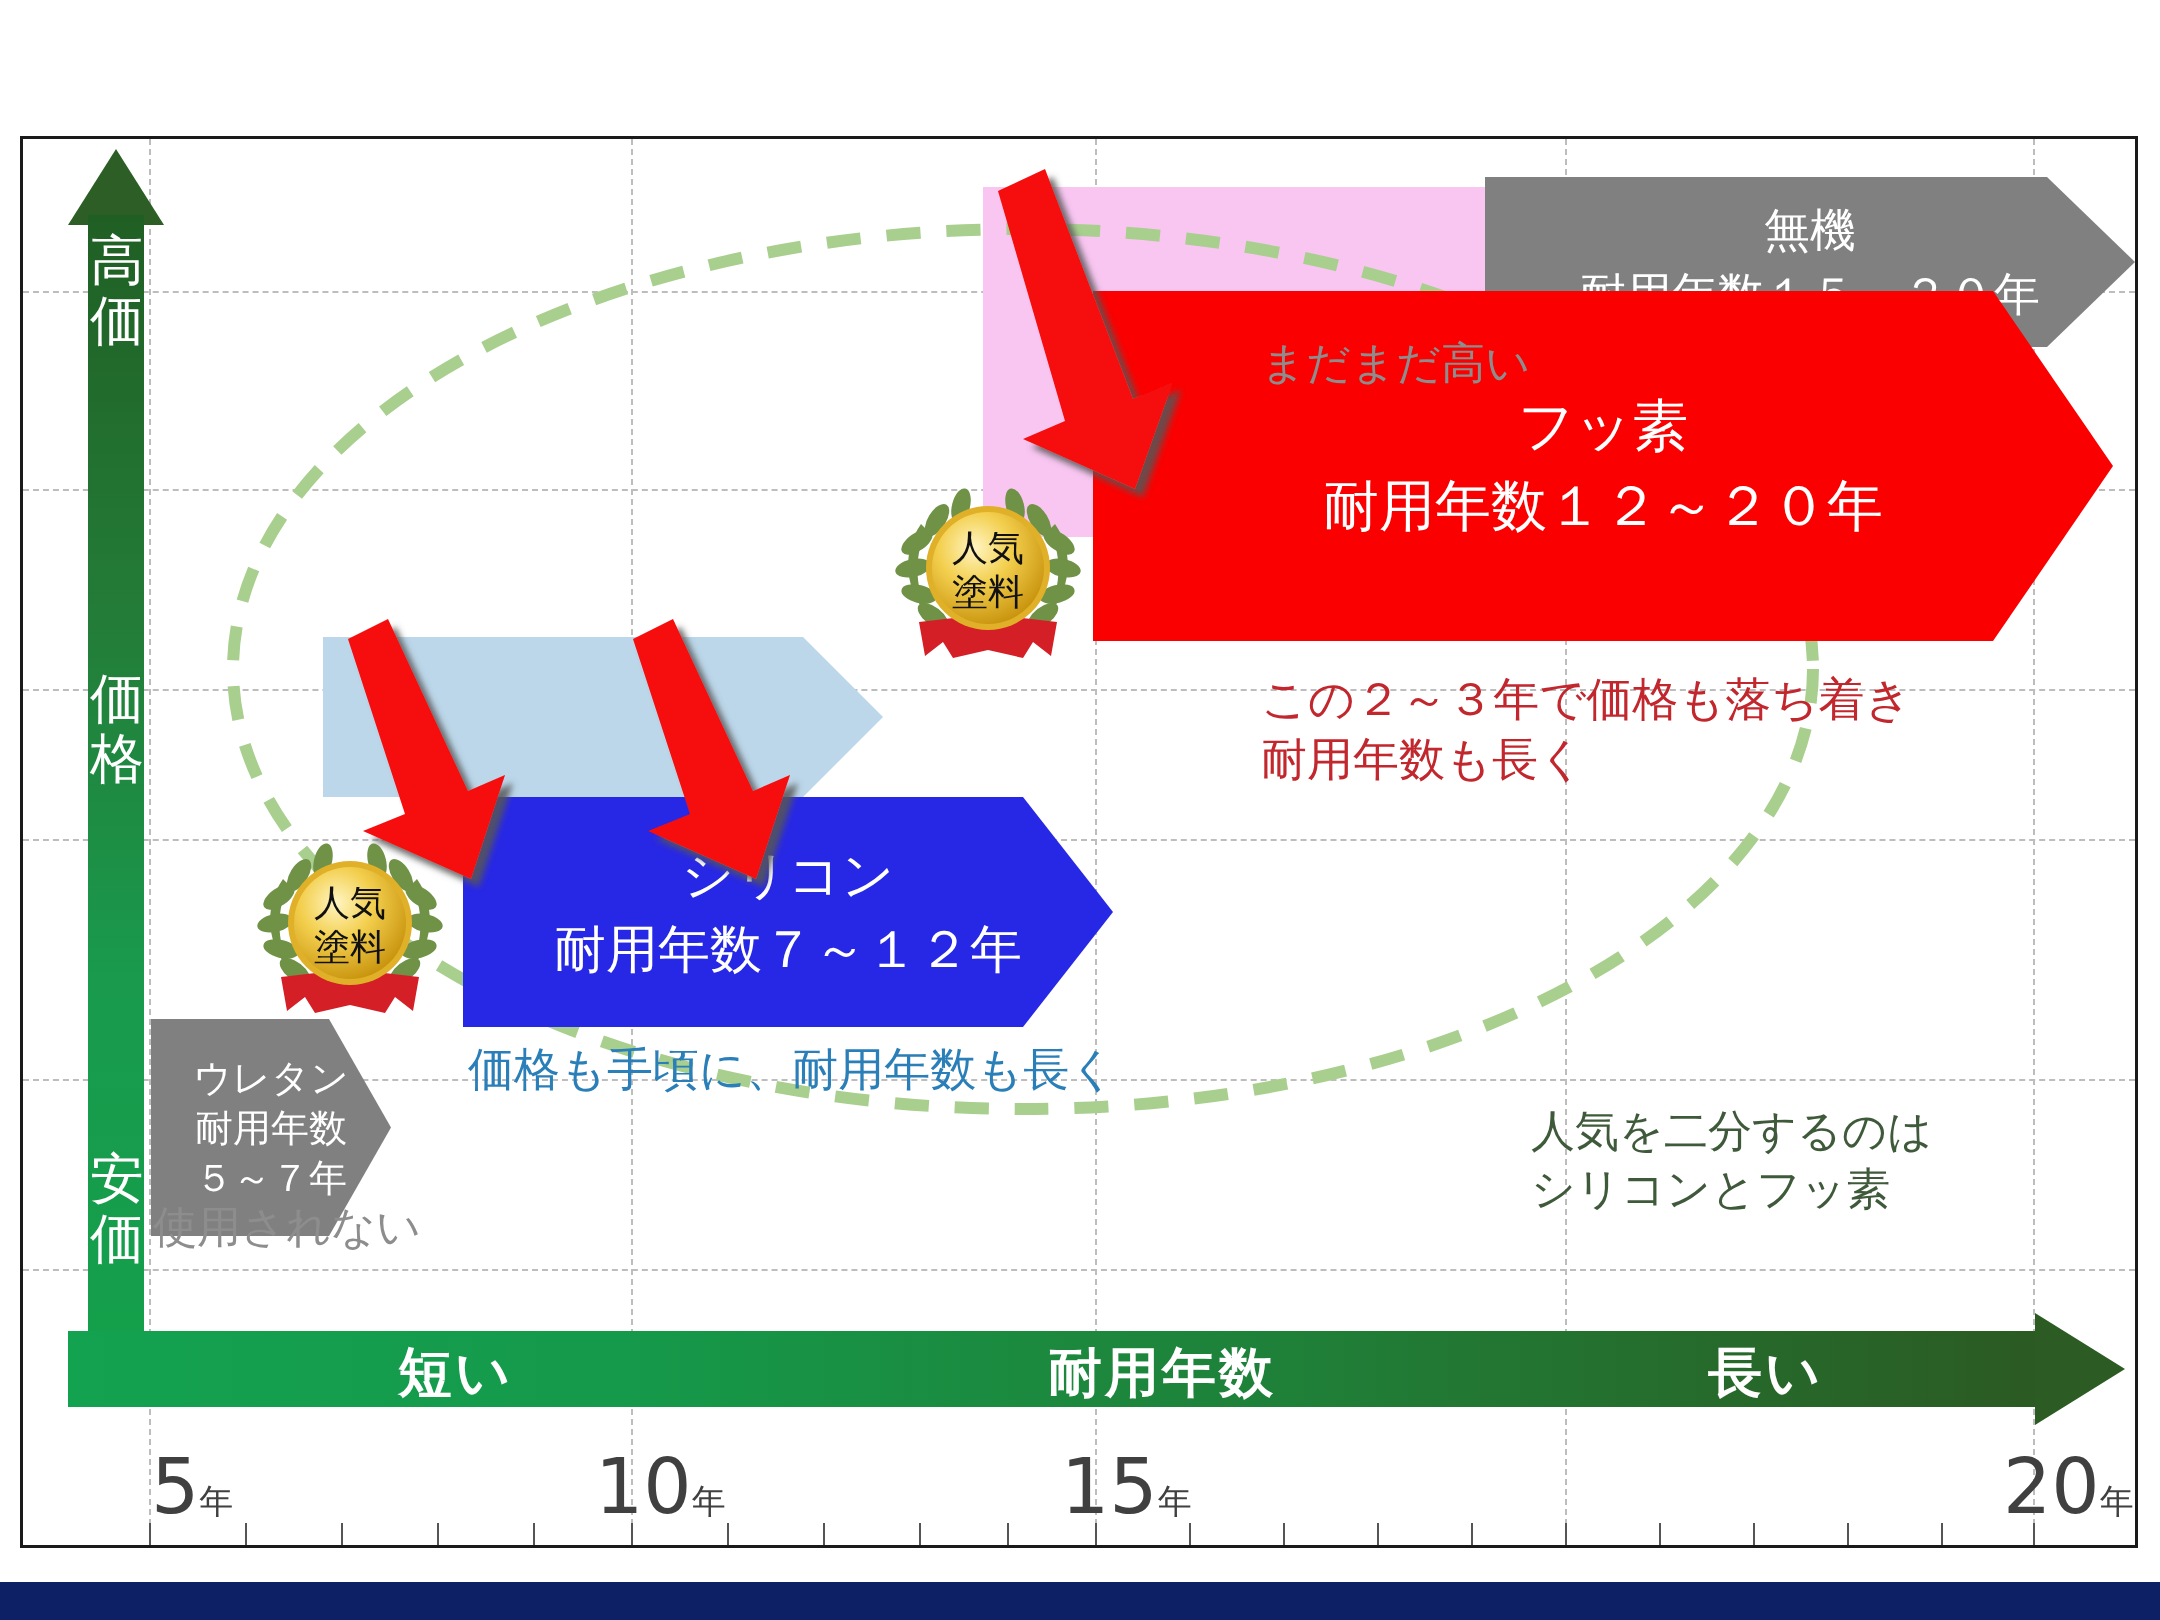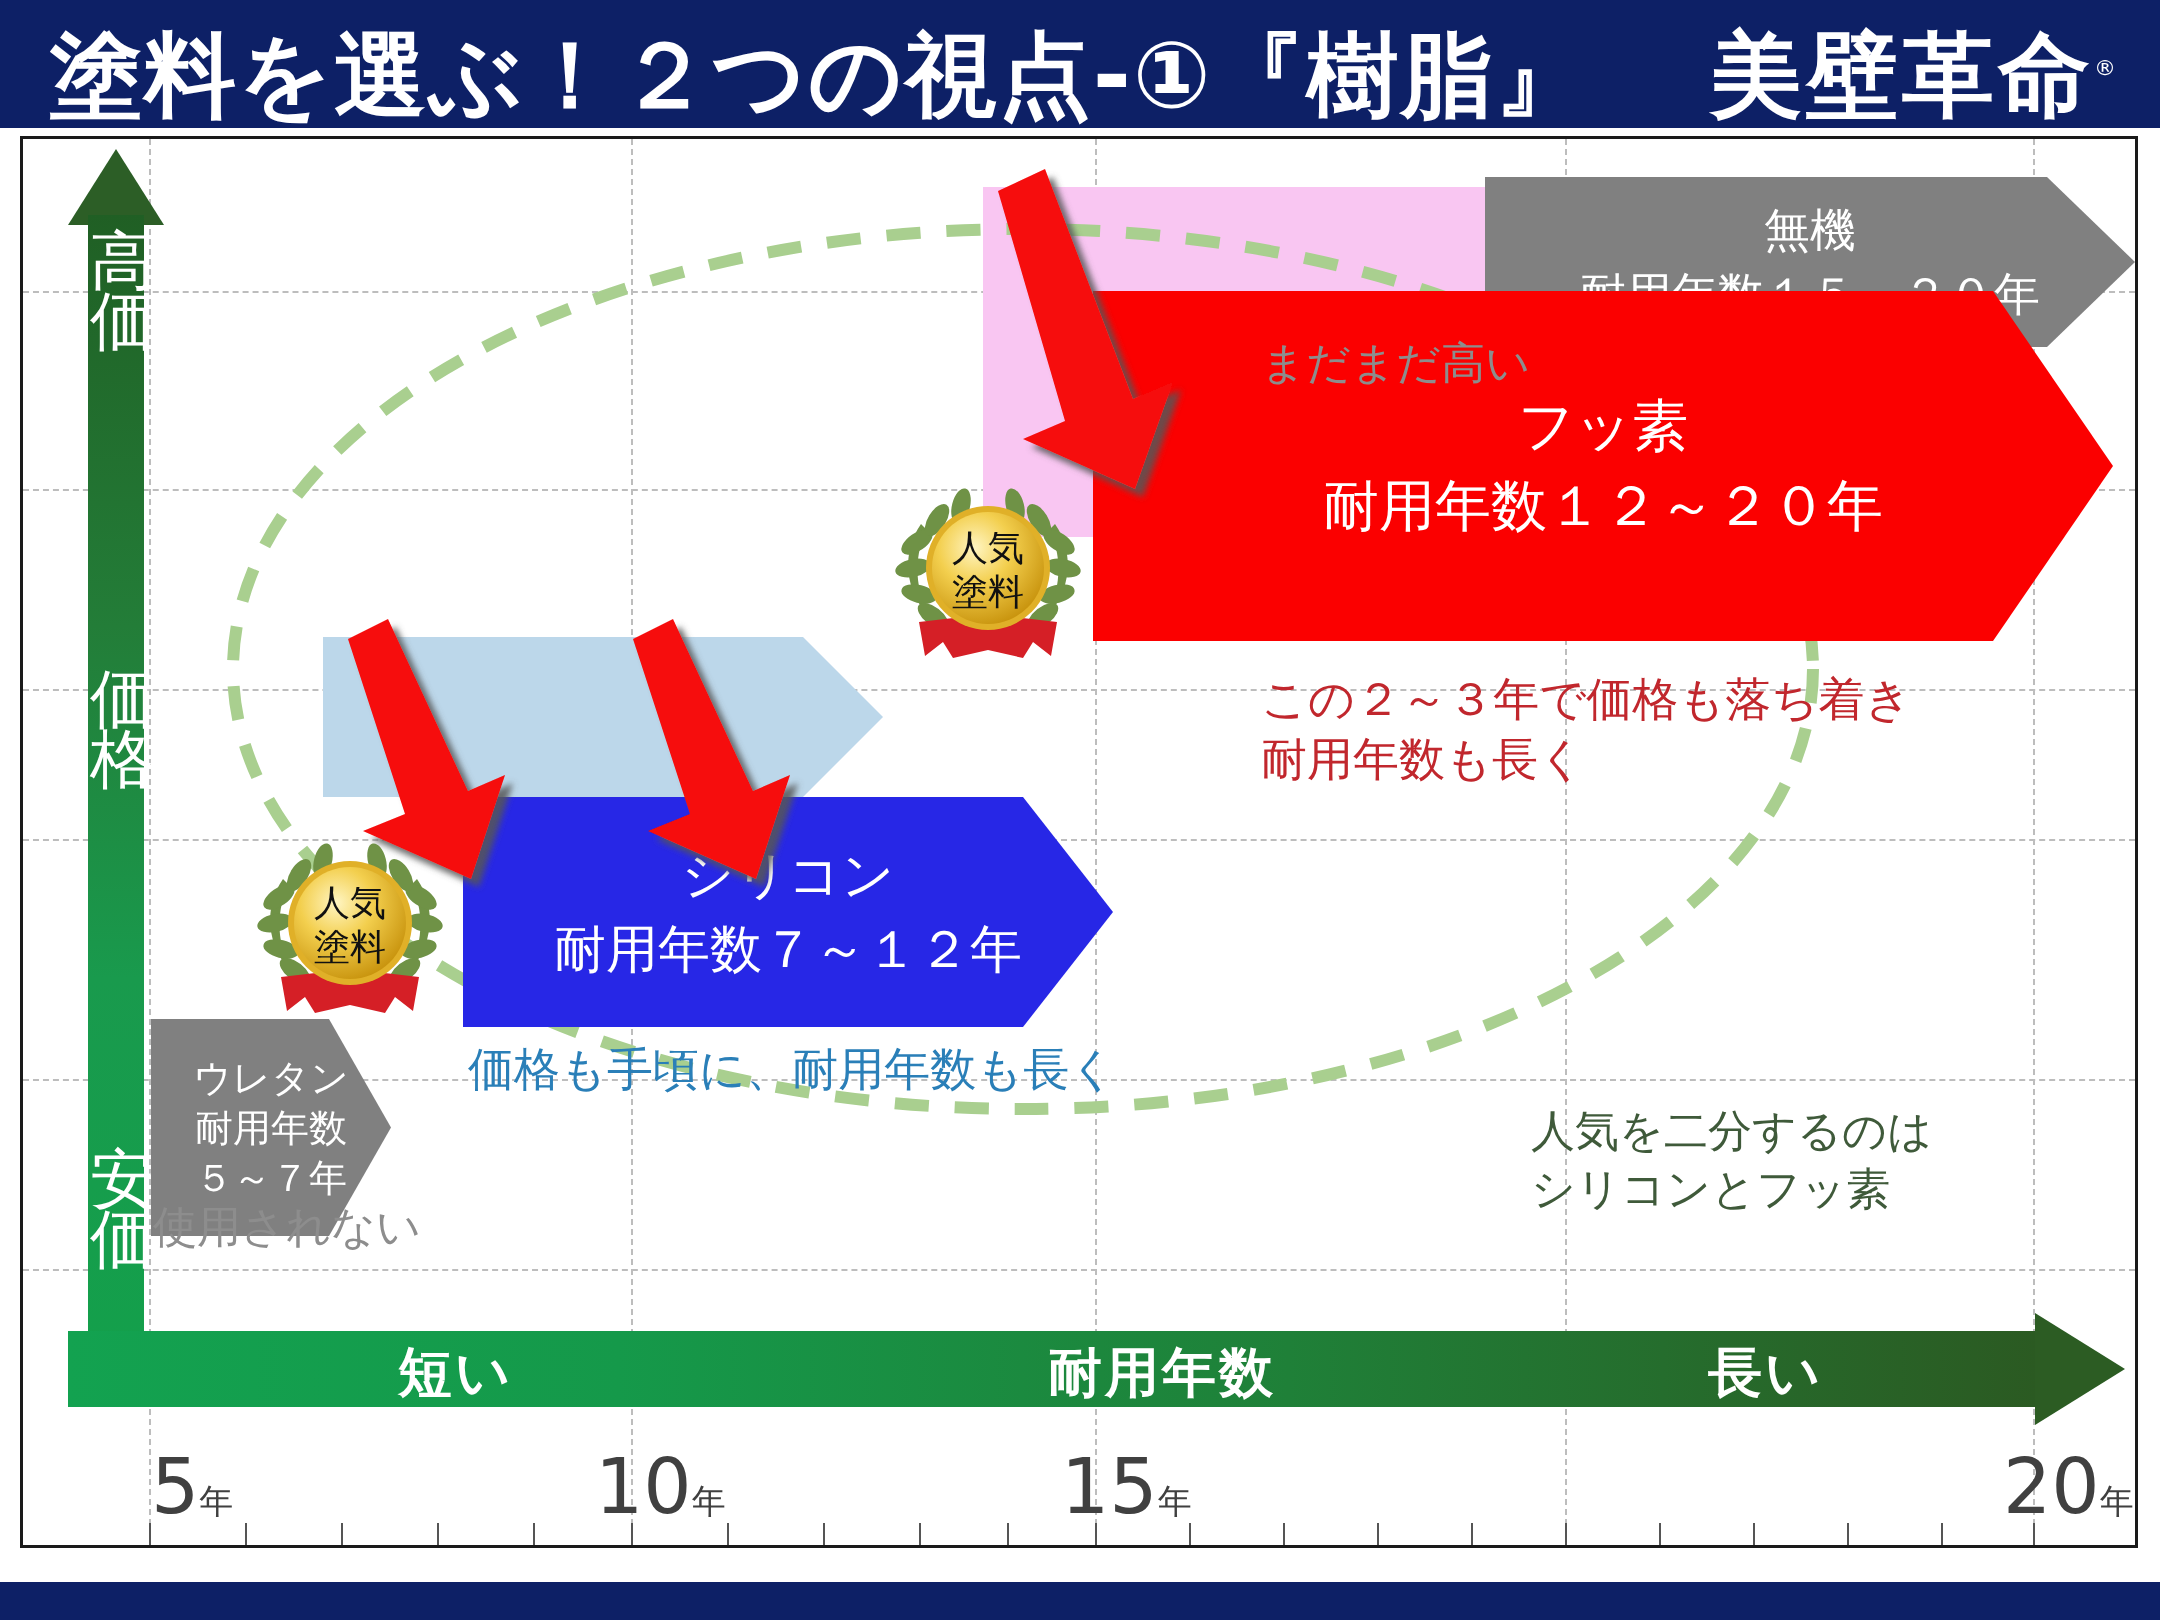--- a/index.html
+++ b/index.html
@@ -53,21 +53,21 @@
     position:absolute;left:20px;top:66px;width:56px;height:1174px;
     background:linear-gradient(to top,#13a04b 0%,#199a4d 35%,#237d38 65%,#205f24 100%);
   }
   .yaxis .head{
     position:absolute;left:0;top:0;width:0;height:0;
     border-left:48px solid transparent;border-right:48px solid transparent;
     border-bottom:76px solid #2c5e26;
   }
   .ylab{
     position:absolute;left:22px;width:54px;color:#ffffff;
-    font-size:64px;line-height:60px;text-align:center;letter-spacing:0;
+    font-size:54px;line-height:60px;text-align:center;letter-spacing:0;
     font-family:"DejaVu Sans","Liberation Sans",sans-serif;
   }
 
   
   .xaxis{position:absolute;left:45px;bottom:120px;height:112px;right:10px;}
   .xaxis .shaft{
     position:absolute;left:0;top:18px;height:76px;right:88px;
     background:linear-gradient(to right,#13a250 0%,#15994a 28%,#1f8038 62%,#2b5a22 100%);
   }
   .xaxis .head{
@@ -138,24 +138,20 @@
 
   .medal{position:absolute;width:210px;height:210px;}
   .ellipse-svg{position:absolute;left:0;top:0;width:2118px;height:1412px;pointer-events:none;}
   .redarrow-svg{position:absolute;left:0;top:0;width:2118px;height:1412px;pointer-events:none;}
 </style>
 </head>
 <body>
 
 <div class="page">
 
-  <div class="titlebar">
-    <div class="title-text">塗料を選ぶ！２つの視点-①『樹脂』</div>
-    <div class="brand"><span>美壁革命</span><span class="reg">®</span></div>
-  </div>
 
   <div class="plot">
 
     <div class="gridline-v" style="left:126px;"></div>
     <div class="gridline-v" style="left:608px;"></div>
     <div class="gridline-v" style="left:1072px;"></div>
     <div class="gridline-v" style="left:1542px;"></div>
     <div class="gridline-v" style="left:2010px;"></div>
     <div class="gridline-h" style="top:152px;"></div>
     <div class="gridline-h" style="top:350px;"></div>

